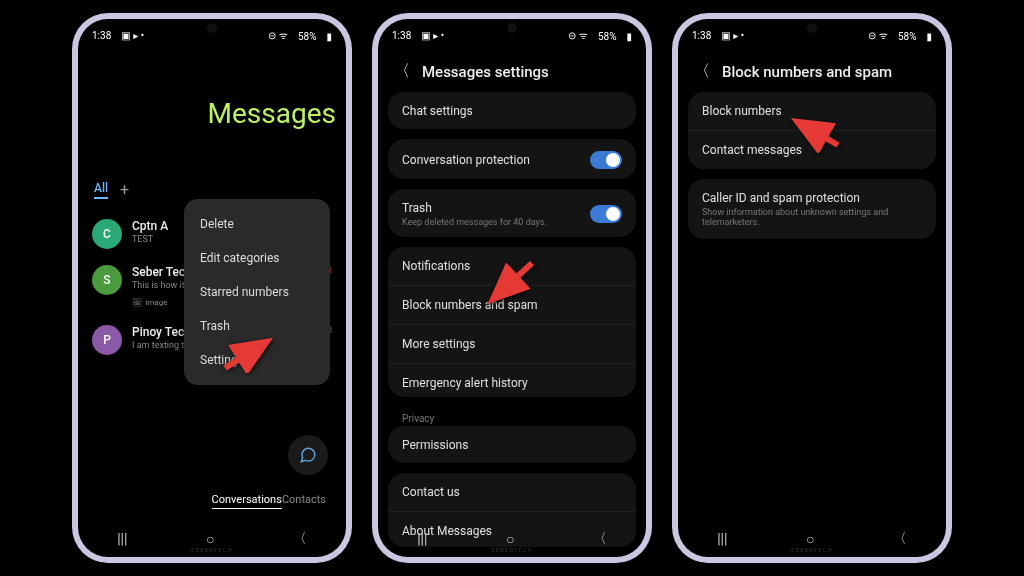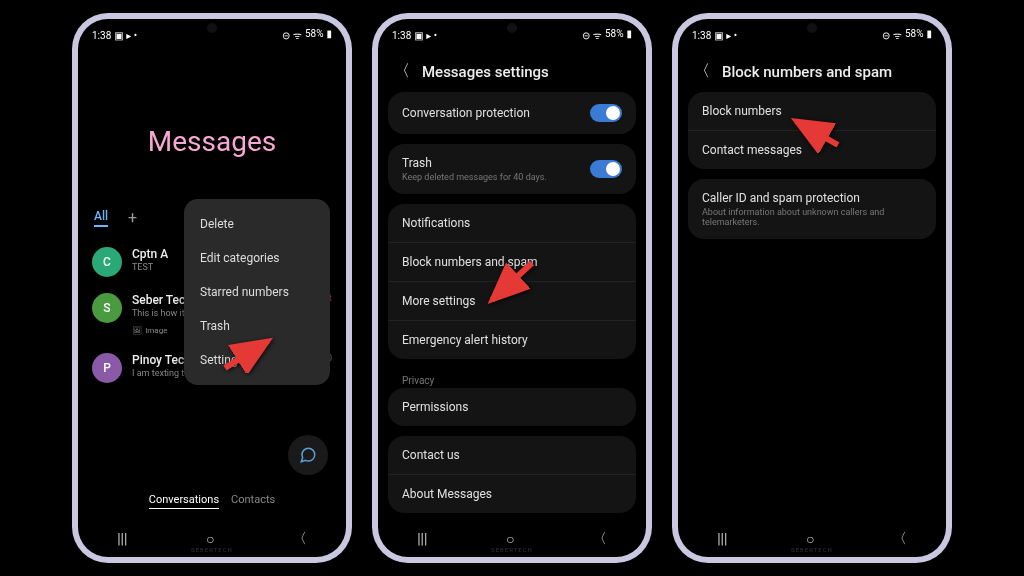--- a/index.html
+++ b/index.html
@@ -48,41 +48,41 @@
   .statusbar {
     height: 24px;
     display: flex;
     align-items: center;
     justify-content: space-between;
     padding: 0 14px;
     font-size: 10px;
     color: #fff;
     margin-top: 4px;
   }
-  .status-left, .status-right { display: flex; align-items: flex-start; gap: 3px; }
+  .status-left, .status-right { display: flex; align-items: flex-end; gap: 10px; }
   .content {
     flex: 1;
     overflow: hidden;
     display: flex;
     flex-direction: column;
     color: #e8e8e8;
     padding: 0 10px;
   }
   
   .big-title {
     font-size: 28px;
     font-weight: 400;
-    color: #f9a8d4;
-    text-align: center;
-    margin: 78px 0 50px;
+    color: #bef264;
+    text-align: right;
+    margin: 50px 0 50px;
   }
   .tabs-row {
     display: flex;
     align-items: center;
-    gap: 20px;
+    gap: 12px;
     padding: 0 6px;
     margin-bottom: 12px;
     font-size: 12px;
   }
   .tab-all {
     color: #6bb6ff;
     border-bottom: 2px solid #6bb6ff;
     padding-bottom: 2px;
     font-weight: 500;
   }
@@ -131,24 +131,23 @@
     width: 40px; height: 40px;
     background: #1a1a1a;
     border-radius: 50%;
     display: flex; align-items: center; justify-content: center;
   }
   .bottom-tabs {
     position: absolute;
     bottom: 40px;
     left: 0; right: 0;
     display: flex;
-    justify-content: center;
+    justify-content: flex-end;
     padding: 8px 20px;
     font-size: 11px;
-    gap: 12px;
   }
   .bt-active { color: #fff; border-bottom: 1px solid #fff; padding-bottom: 2px; }
   .bt { color: #888; }
   .navbar {
     position: absolute;
     bottom: 0; left: 0; right: 0;
     height: 36px;
     display: flex;
     justify-content: space-around;
     align-items: center;
@@ -317,20 +316,25 @@
           <span>▮</span>
         </div>
     </div>
     <div class="content">
       <div class="header">
         <span style="font-size:16px;">〈</span>
         <span class="header-title">Messages settings</span>
       </div>
       <div class="section">
         <div class="row">
+            <span>Chat settings</span>
+          </div>
+      </div>
+      <div class="section">
+        <div class="row">
             <span>Conversation protection</span>
             <div class="toggle"></div>
           </div>
       </div>
       <div class="section">
         <div class="row">
           <div class="row-col">
               <span>Trash</span>
               <span class="row-sub">Keep deleted messages for 40 days.</span>
             </div>
@@ -409,21 +413,21 @@
             <span>Block numbers</span>
           </div>
         <div class="row">
             <span>Contact messages</span>
           </div>
       </div>
       <div class="section">
         <div class="row">
           <div class="row-col">
               <span>Caller ID and spam protection</span>
-              <span class="row-sub">About information about unknown callers and telemarketers.</span>
+              <span class="row-sub">Show information about unknown settings and telemarketers.</span>
             </div>
         </div>
       </div>
     </div>
     <div class="navbar">
       <span class="nav-btn">|||</span>
       <span class="nav-btn">○</span>
       <span class="nav-btn">〈</span>
     </div>
   </div>

